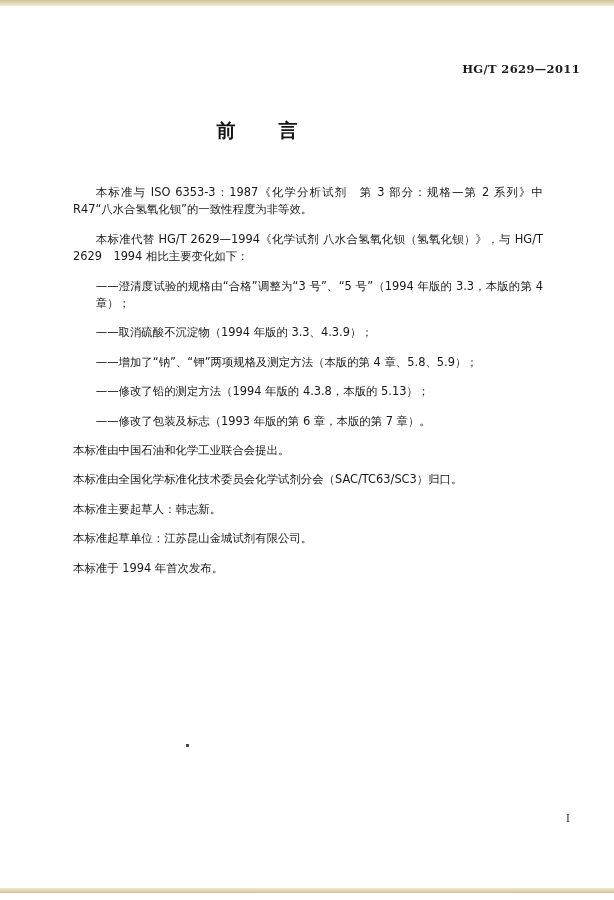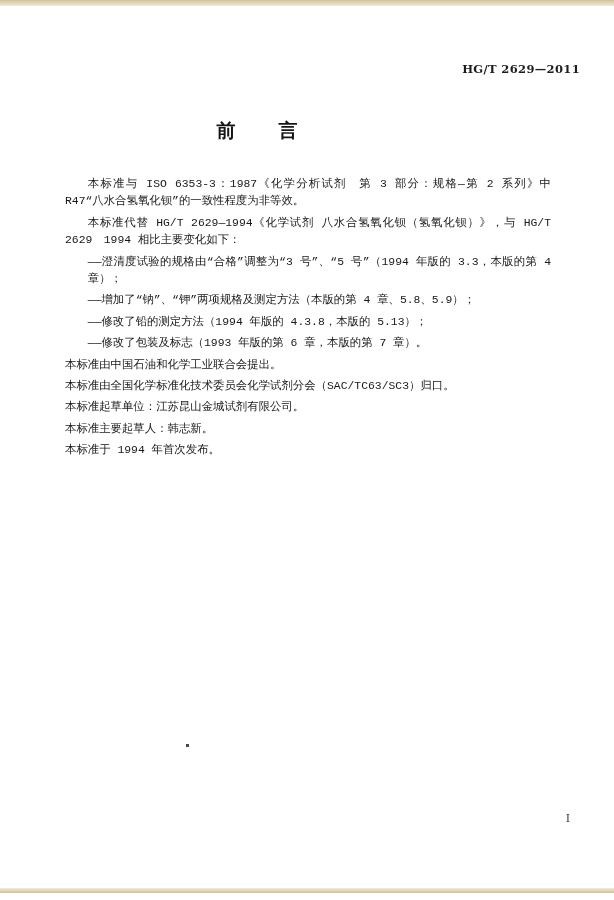--- a/index.html
+++ b/index.html
@@ -72,22 +72,21 @@
     left: 61px;
     width: 494px;
     font-family: "DejaVu Sans", "Liberation Sans", sans-serif;
     font-size: 11.4px;
     line-height: 17.4px;
     color: #181818;
     text-align: justify;
     text-justify: inter-ideograph;
   }
   .body-block p {
-    margin: 4px;
-    font-family: Liberation Mono, monospace;
+    margin: 12px;
   }
   .para {
     text-indent: 2em;
   }
   .bullet {
     padding-left: 2em;
     text-indent: 0;
   }
   .plain {
     text-indent: 0;
@@ -124,28 +123,29 @@
 
   <div class="doc-title">前　言</div>
 
   <div class="body-block">
 
     <p class="para">本标准与 ISO 6353-3：1987《化学分析试剂　第 3 部分：规格—第 2 系列》中 R47“八水合氢氧化钡”的一致性程度为非等效。</p>
 
     <p class="para">本标准代替 HG/T 2629—1994《化学试剂 八水合氢氧化钡（氢氧化钡）》，与 HG/T 2629　1994 相比主要变化如下：</p>
 
     <p class="bullet">——澄清度试验的规格由“合格”调整为“3 号”、“5 号”（1994 年版的 3.3，本版的第 4 章）；</p>
+    <p class="bullet">——取消硫酸不沉淀物（1994 年版的 3.3、4.3.9）；</p>
     <p class="bullet">——增加了“钠”、“钾”两项规格及测定方法（本版的第 4 章、5.8、5.9）；</p>
     <p class="bullet">——修改了铅的测定方法（1994 年版的 4.3.8，本版的 5.13）；</p>
     <p class="bullet">——修改了包装及标志（1993 年版的第 6 章，本版的第 7 章）。</p>
 
     <p class="plain">本标准由中国石油和化学工业联合会提出。</p>
     <p class="plain">本标准由全国化学标准化技术委员会化学试剂分会（SAC/TC63/SC3）归口。</p>
+    <p class="plain">本标准主要起草人：韩志新。</p>
     <p class="plain">本标准起草单位：江苏昆山金城试剂有限公司。</p>
-    <p class="plain">本标准主要起草人：韩志新。</p>
     <p class="plain">本标准于 1994 年首次发布。</p>
 
   </div>
 
   <div class="stray-dot"></div>
 
   <div class="page-number">I</div>
 
 </div>
 

